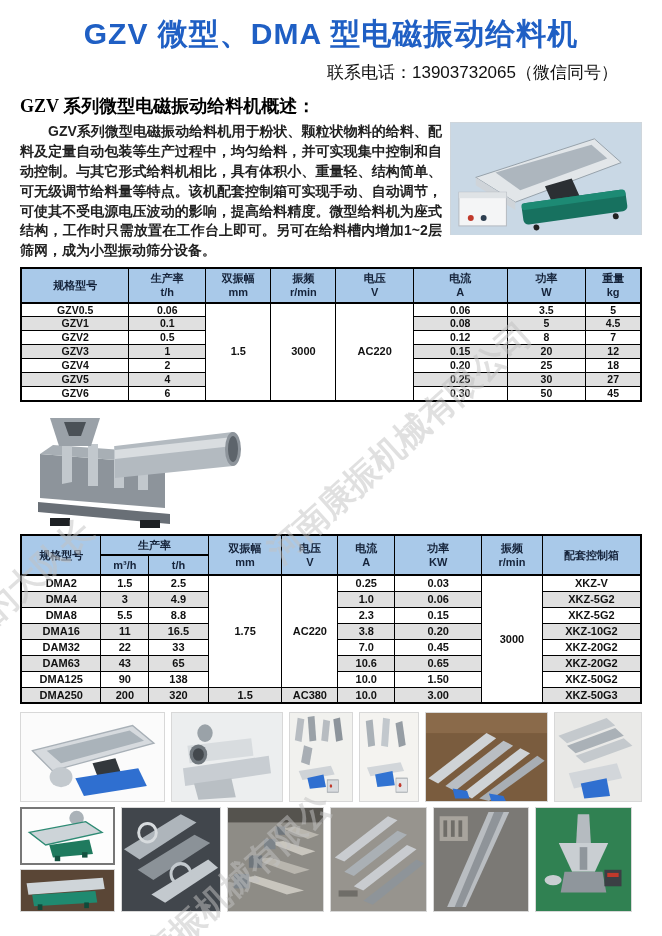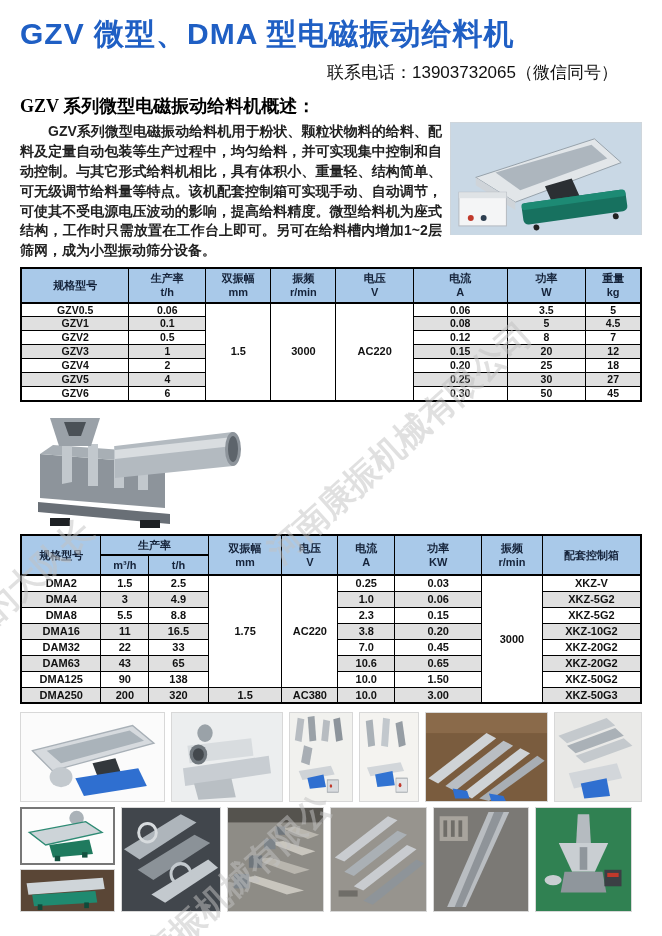--- a/index.html
+++ b/index.html
@@ -7,21 +7,21 @@
   body { background:#fff; font-family:"Liberation Sans", sans-serif; position:relative; overflow:hidden; }
   .page { position:relative; width:662px; height:936px; padding:0 20px; overflow:hidden; }
 
   
   .wm { position:absolute; color:#c2c2c2; opacity:.5; font-size:34px; font-weight:bold;
         white-space:nowrap; pointer-events:none; z-index:5; transform:rotate(-42deg); }
   .wm1 { left:-60px; top:560px; }
   .wm2 { left:230px; top:420px; }
   .wm3 { left:60px; top:880px; }
 
-  .title { margin-top:14px; text-align:left; color:#1f5fc4; font-size:30px; font-weight:bold; letter-spacing:1px; }
+  .title { margin-top:14px; text-align:center; color:#1f5fc4; font-size:30px; font-weight:bold; letter-spacing:1px; }
   .contact { margin-top:6px; text-align:right; padding-right:24px; font-size:17px; font-weight:normal; color:#111; }
 
   .sec-head { margin-top:10px; font-family:"Liberation Serif", serif; font-weight:bold; font-size:18px; color:#000; }
 
   .intro-row { display:flex; gap:8px; margin-top:4px; }
   .intro-text { flex:1; font-size:14px; font-weight:bold; color:#222; line-height:1.42; text-align:justify; text-indent:2em; }
   .intro-text.dma { font-size:12.5px; line-height:1.18; }
   .photo-box { flex:none; }
 
   table { border-collapse:collapse; width:622px; table-layout:fixed; background:#fff; position:relative; z-index:2; }

